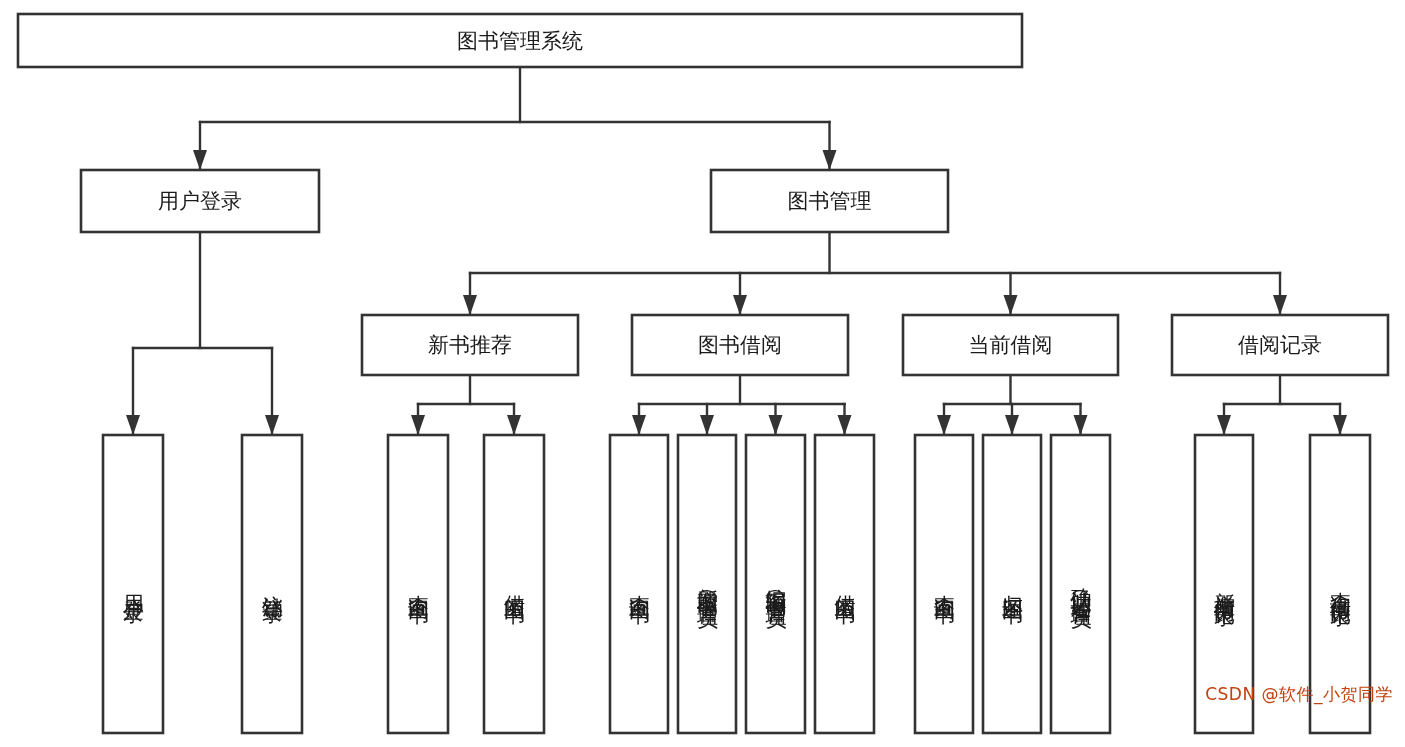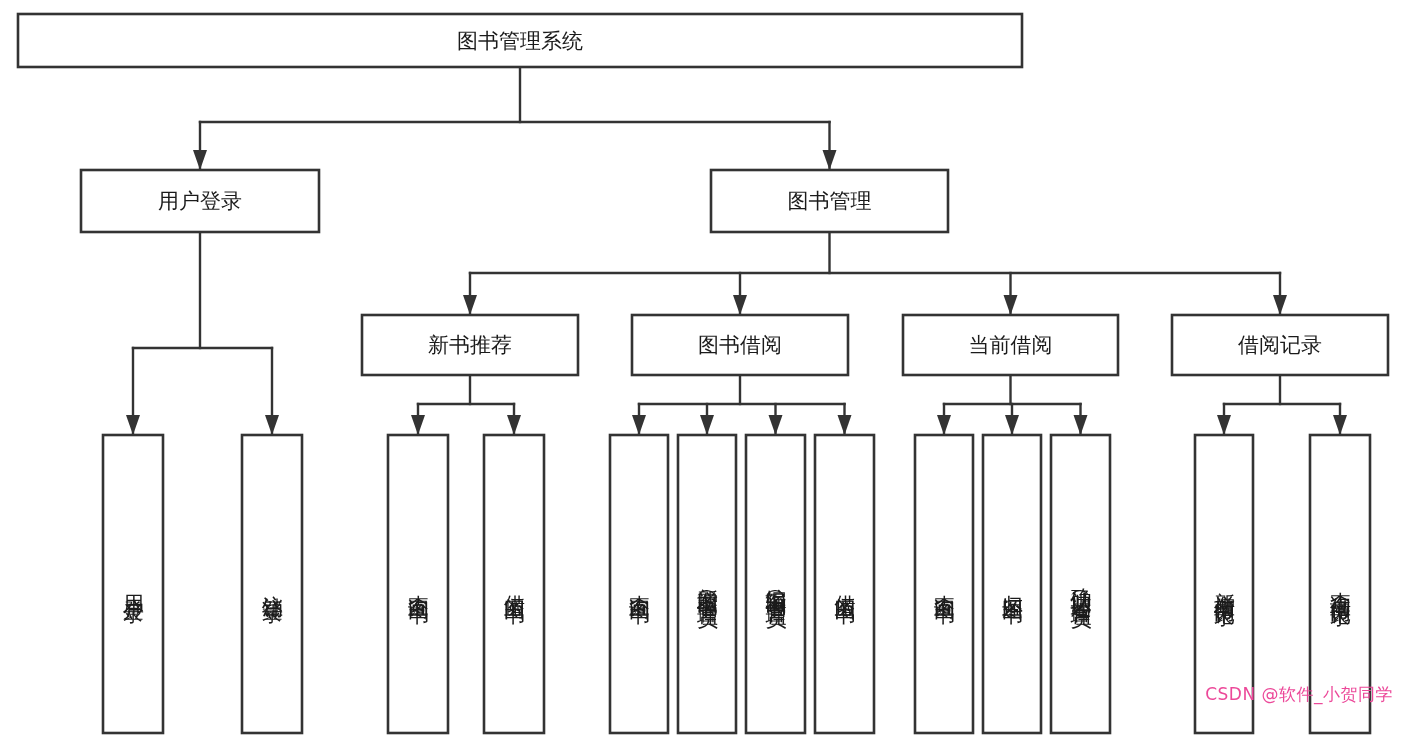--- a/index.html
+++ b/index.html
@@ -65,21 +65,21 @@
     letter-spacing: 3px;
     color: #1b1b1b;
     white-space: nowrap;
   }
   .watermark {
     position: absolute;
     right: 12px;
     bottom: 6px;
     font-family: "DejaVu Sans", "Liberation Sans", sans-serif;
     font-size: 17px;
-    color: #ec4899;
+    color: #c2410c;
     letter-spacing: 0.5px;
     white-space: nowrap;
   }
 </style>
 </head>
 <body>
 
 <div id="diagram-root">
   <svg class="canvas" viewBox="0 0 1405 747" xmlns="http://www.w3.org/2000/svg">
     <g id="connector-layer">

